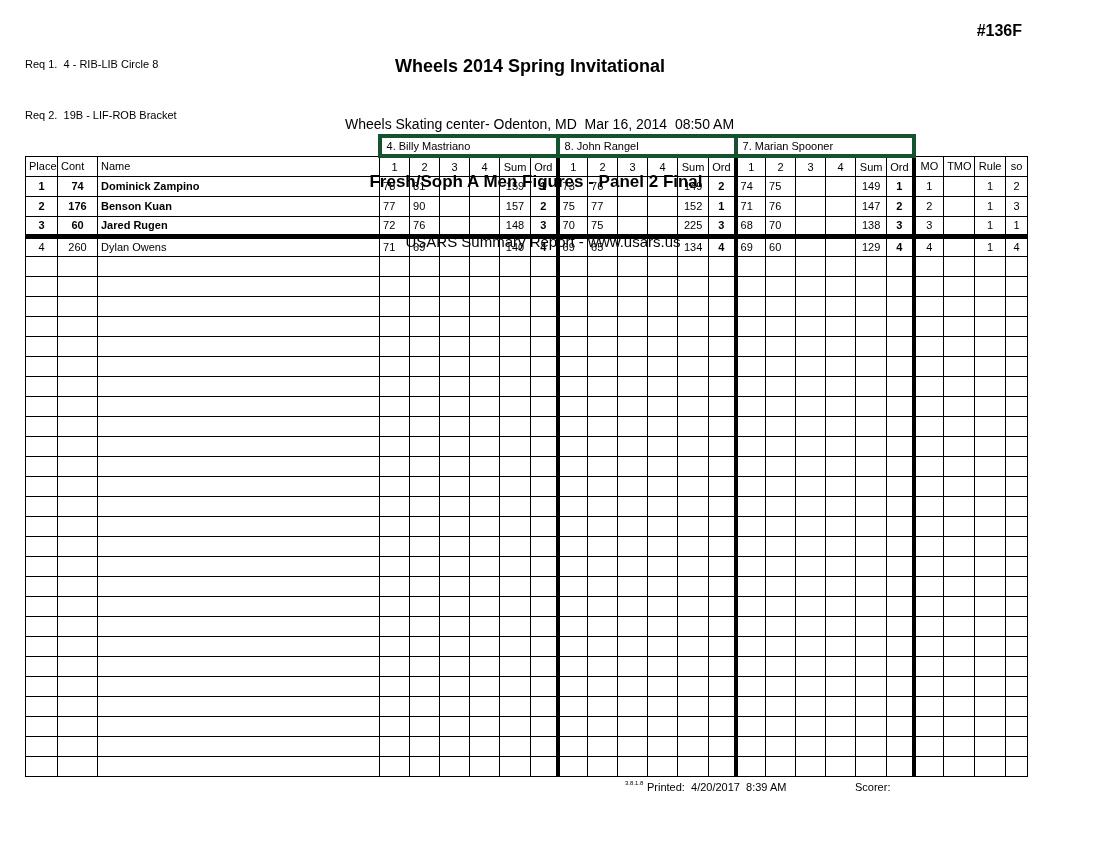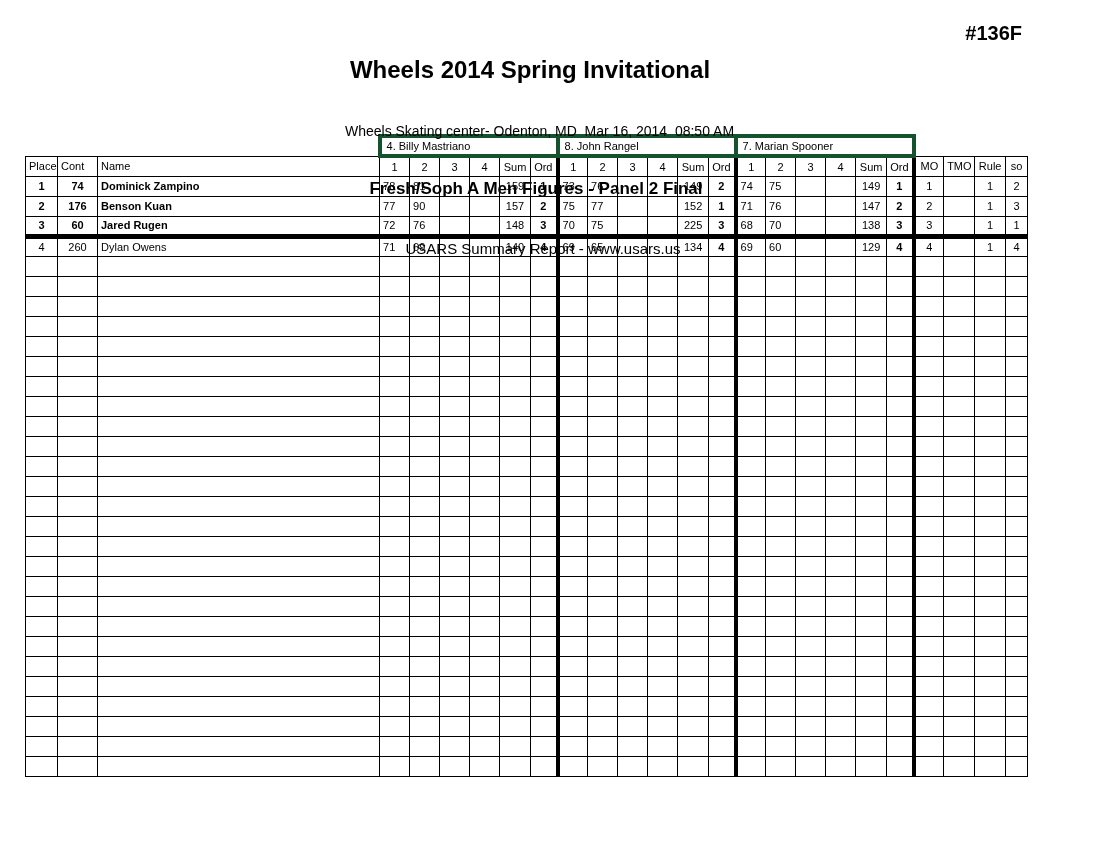--- a/index.html
+++ b/index.html
@@ -4,25 +4,25 @@
 <style>
   * { margin:0; padding:0; box-sizing:border-box; }
   html, body { width:1100px; height:850px; background:#ffffff; color:#000;
                font-family:"Liberation Sans", sans-serif; }
   .page { position:relative; width:1100px; height:850px; overflow:hidden; }
 
   
   .top { position:relative; height:134px; }
   .reqs { position:absolute; left:25px; top:22px; font-size:11px; line-height:17px; white-space:pre; }
   .titles { position:absolute; left:0; top:20px; width:1045px; text-align:center; white-space:pre; }
-  .title  { font-size:24px; font-weight:bold;padding-left:15px; }
+  .title  { font-size:18px; font-weight:bold;padding-left:15px; }
   .subtitle { font-size:14px; margin-top:3px;margin-left:34px; }
   .event  { font-size:17px; font-weight:bold; margin-top:4px;margin-left:27px; }
   .report { font-size:15px; margin-top:5px;padding-left:41px; }
-  .evtnum { position:absolute; right:78px; top:22px; font-size:20px; font-weight:bold; }
+  .evtnum { position:absolute; right:78px; top:22px; font-size:16px; font-weight:bold; }
 
   
   table { border-collapse:collapse; table-layout:fixed; margin-left:25px; width:1002px; }
   td { border:1px solid #000; font-size:11px; font-weight:normal; height:20px;
        padding:0 3px; white-space:nowrap; overflow:hidden; vertical-align:middle; text-align:left; }
   tr.judges td { border:none; height:20px; }
   tr.judges td.jbox { border:4px solid #14532d; padding-left:5px; font-size:11px; }
   .c { text-align:center; }
   .r { text-align:center; }
   .b { font-weight:bold; }
@@ -34,20 +34,24 @@
   .ver     { position:absolute; left:600px; top:1px; font-size:6px; }
   .printed { position:absolute; left:622px; top:2px; }
   .scorer  { position:absolute; left:830px; top:2px; }
 </style>
 </head>
 <body>
 
 <div class="page">
 
   <div class="top">
+    <div class="reqs">
+      <div>Req 1.  4 - RIB-LIB Circle 8</div>
+      <div>Req 2.  19B - LIF-ROB Bracket</div>
+    </div>
     <div class="titles">
       <div class="title">Wheels 2014 Spring Invitational</div>
       <div class="subtitle">Wheels Skating center- Odenton, MD  Mar 16, 2014  08:50 AM</div>
       <div class="event">Fresh/Soph A Men Figures - Panel 2 Final</div>
       <div class="report">USARS Summary Report - www.usars.us</div>
     </div>
     <div class="evtnum">#136F</div>
   </div>
 
   <table>
@@ -921,14 +925,19 @@
           <td></td>
           <td class="thickR"></td>
           <td></td>
           <td></td>
           <td></td>
           <td></td>
         </tr>
       </tbody>
   </table>
 
+  <div class="footer">
+    <span class="ver">3.8.1.8</span>
+    <span class="printed">Printed:  4/20/2017  8:39 AM</span>
+    <span class="scorer">Scorer:</span>
+  </div>
 
 </div>
 
 </body></html>

